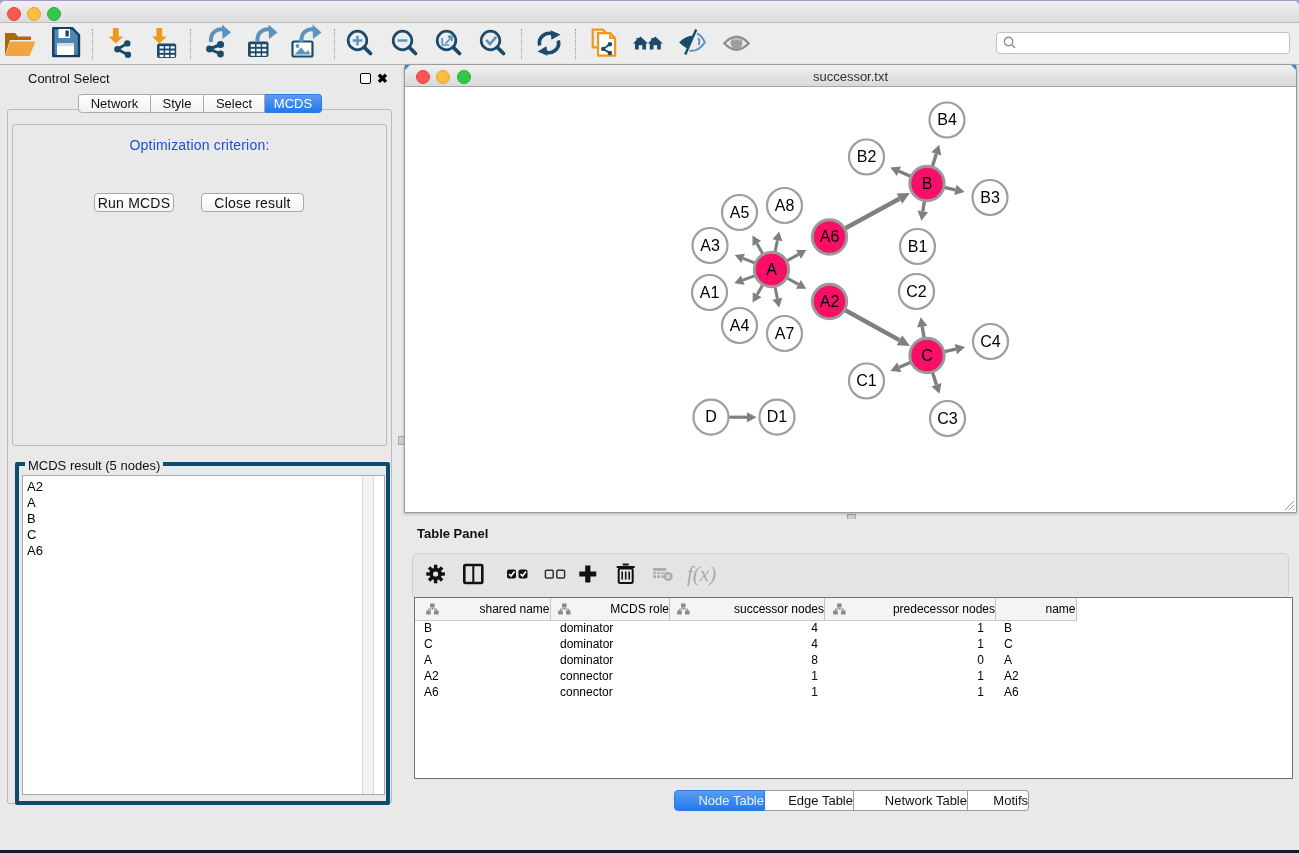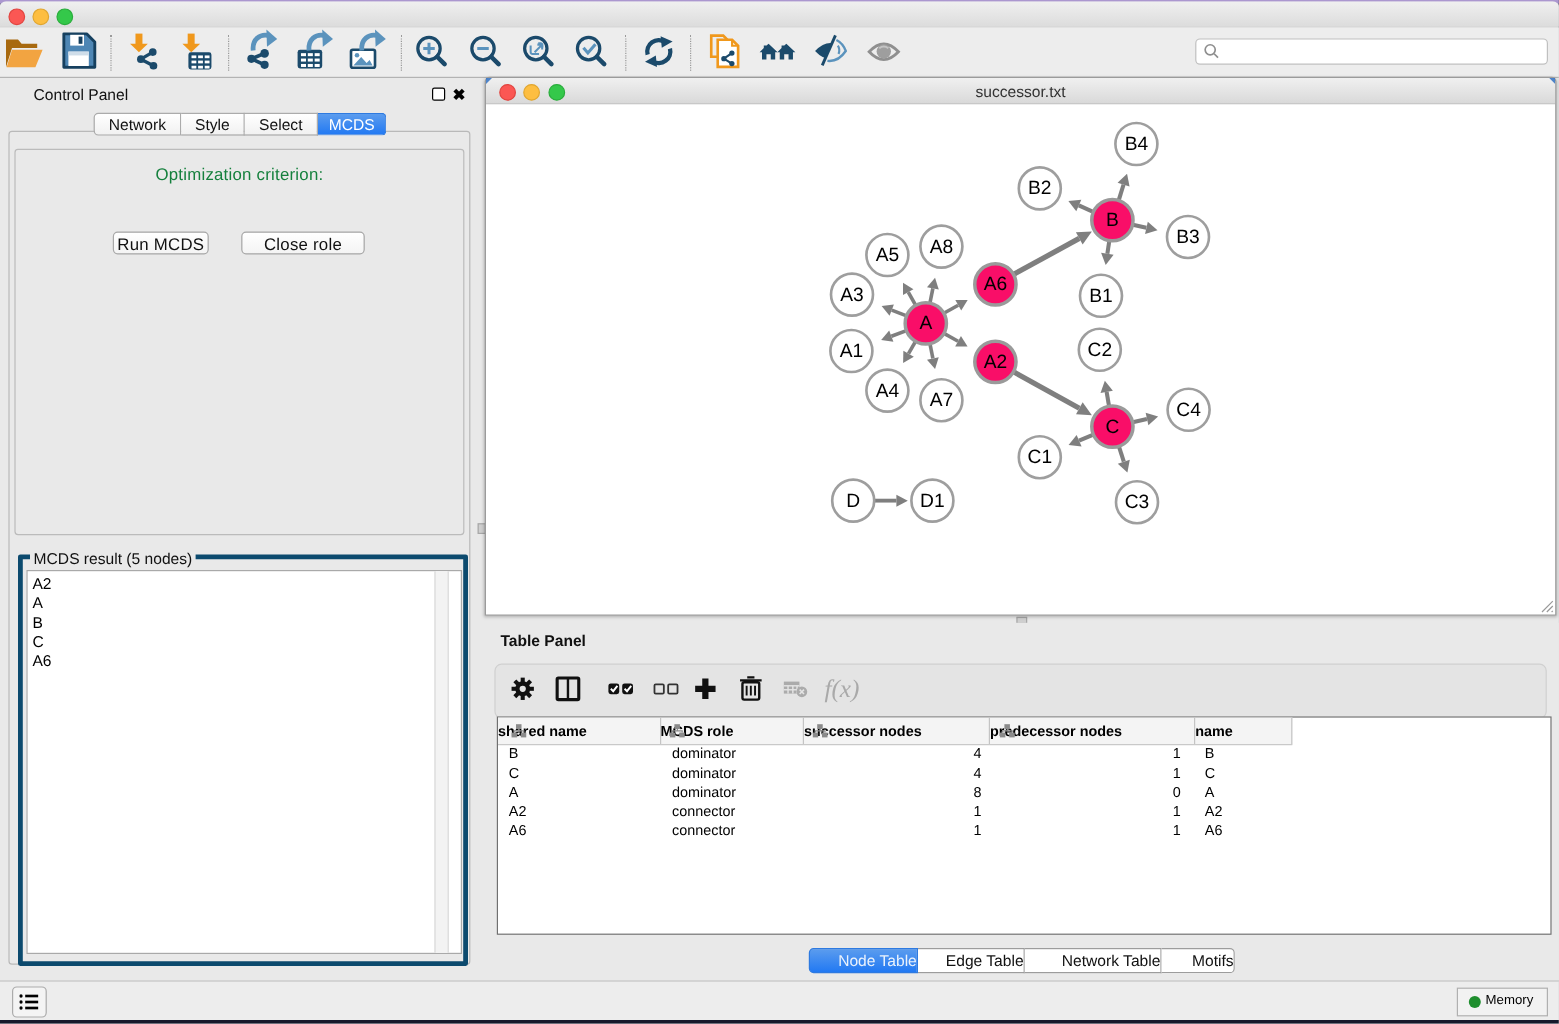--- a/index.html
+++ b/index.html
@@ -17,42 +17,42 @@
 #cpanel{position:absolute;left:0;top:65px;width:397px;height:752px;background:#e9e9e9;}
 #cp-head{position:absolute;left:28px;top:6px;font-size:13px;color:#111;}
 .winbtn-sq{position:absolute;width:9px;height:9px;border:1.5px solid #000;border-radius:2px;background:#fff;}
 .winbtn-x{position:absolute;font-size:13px;font-weight:bold;color:#000;line-height:9px;}
 #tabbox{position:absolute;left:7px;top:44px;width:383px;height:693px;border:1px solid #b9b9b9;border-radius:3px;background:#e9e9e9;}
 #tabs{position:absolute;left:78px;top:29px;height:19px;display:flex;}
 .tab{height:17px;border:1px solid #ababab;border-left:none;background:linear-gradient(#ffffff,#f1f1f1);font-size:13px;color:#111;text-align:center;line-height:17px;}
 .tab.first{border-left:1px solid #ababab;border-radius:4px 0 0 4px;}
 .tab.sel{background:linear-gradient(#5b9cee,#2279f3);color:#fff;border-color:#2e7ae0;border-radius:0 4px 4px 0;}
 #innerpanel{position:absolute;left:4px;top:14px;width:373px;height:320px;border:1px solid #bbbbbb;border-radius:3px;}
-#optlabel{position:absolute;left:0;top:12px;width:373px;text-align:center;font-size:14px;color:#15803d;letter-spacing:0.2px;}
+#optlabel{position:absolute;left:0;top:12px;width:373px;text-align:center;font-size:14px;color:#1d4ed8;letter-spacing:0.2px;}
 #combo{position:absolute;left:33px;top:35px;width:308px;height:20px;background:#fff;border:1px solid #ababab;border-radius:4px;font-size:13.5px;color:#111;line-height:20px;padding-left:11px;box-sizing:border-box;letter-spacing:0.2px;}
 #combo-btn{position:absolute;right:-1px;top:-1px;width:18px;height:20px;background:linear-gradient(#6fb2fc,#2a76f2);border-radius:0 4px 4px 0;border:1px solid #2a72e8;}
 .btn{position:absolute;height:19px;background:linear-gradient(#ffffff,#f4f4f4);border:1px solid #a8a8a8;border-radius:4px;font-size:14px;color:#111;text-align:center;line-height:19px;box-sizing:border-box;letter-spacing:0.2px;}
 
 #fieldset{position:absolute;left:7px;top:352px;width:367px;height:335px;border:4px solid #0c4a6e;border-radius:2px;}
 #fieldset-title{position:absolute;left:6px;top:-8px;background:#e9e9e9;padding:0 3px;font-size:13px;color:#111;}
 #listbox{position:absolute;left:3px;top:9px;width:363px;height:320px;padding-top:3px;box-sizing:border-box;background:#fff;border:1px solid #a9a9a9;font-size:13px;color:#000;}
 #listbox .li{height:16px;line-height:16px;padding-left:4px;}
 #lb-scroll{position:absolute;right:10px;top:0px;width:10px;height:318px;background:#f3f3f3;border-left:1px solid #dadada;border-right:1px solid #dadada;}
 
 #mdi{position:absolute;left:397px;top:65px;width:902px;height:752px;background:#e9e9e9;}
 #netwin{position:absolute;left:7px;top:-1px;width:891px;height:447px;background:#fff;border:1px solid #9b9b9b;border-radius:4px 4px 0 0;box-shadow:0 1px 3px rgba(0,0,0,0.25);}
 #nettitle{position:absolute;left:0;top:0;width:100%;height:21px;background:linear-gradient(#f0f0f0,#d9d9d9);border-bottom:1px solid #a8a8a8;border-radius:4px 4px 0 0;}
 #nettitletext{position:absolute;width:100%;text-align:center;top:4px;font-size:13px;color:#333;}
 
 #tpanel{position:absolute;left:397px;top:519px;width:902px;height:298px;background:#e9e9e9;}
 #tp-head{position:absolute;left:20px;top:7px;font-size:13px;color:#111;font-weight:bold;}
 #tp-toolbar{position:absolute;left:15px;top:34px;width:875px;height:44px;background:#e4e4e4;border:1px solid #d0d0d0;border-radius:6px;}
 #ttable{position:absolute;left:17px;top:78px;width:877px;height:180px;background:#fff;border:1px solid #707070;}
 #thead{position:absolute;left:0;top:0;height:22px;background:#f4f4f4;border-bottom:1px solid #c9c9c9;}
-.th{position:absolute;top:0;height:22px;border-right:1px solid #c4c4c4;font-size:12px;color:#000;text-align:left;line-height:22px;font-weight:bold;}
+.th{position:absolute;top:0;height:22px;border-right:1px solid #c4c4c4;font-size:12px;color:#000;text-align:right;line-height:22px;}
 .tr{position:absolute;left:0;width:877px;height:16px;font-size:12px;color:#000;}
 .td{position:absolute;top:0;height:16px;line-height:16px;}
 #btabs{position:absolute;left:277px;top:271px;height:21px;display:flex;}
 .btab{height:19px;border:1px solid #9c9c9c;border-left:none;background:#fff;font-size:13px;color:#111;text-align:right;line-height:19px;}
 .btab.first{border-left:1px solid #9c9c9c;border-radius:4px 0 0 4px;}
 .btab.last{border-radius:0 4px 4px 0;}
 .btab.sel{background:linear-gradient(#5b9cee,#2279f3);color:#eaf2fc;border-color:#2e7ae0;}
 
 #statusbar{position:absolute;left:0;top:817px;width:1299px;height:32px;background:#ededed;border-top:1px solid #c4c4c4;}
 #listbtn{position:absolute;left:10px;top:4px;width:27px;height:24px;background:#f4f4f4;border:1px solid #ababab;border-radius:4px;}
@@ -215,28 +215,28 @@
   <div class="vsep" style="left:521px"></div>
   <div class="vsep" style="left:575px"></div>
   <div id="searchbox">
     <svg width="16" height="16" style="position:absolute;left:5px;top:2px" viewBox="0 0 16 16">
           <circle cx="6.5" cy="6.5" r="4.2" fill="none" stroke="#8e8e8e" stroke-width="1.4"></circle>
           <line x1="9.8" y1="9.8" x2="13" y2="13" stroke="#8e8e8e" stroke-width="1.4"></line>
         </svg>
   </div>
 </div>
 <div id="cpanel">
-  <div id="cp-head">Control Panel</div>
+  <div id="cp-head">Control Select</div>
   <div class="winbtn-sq" style="left:360px;top:8px;"></div>
   <div class="winbtn-x" style="left:377px;top:9px;">✖</div>
   <div id="tabbox">
     <div id="innerpanel">
       <div id="optlabel">Optimization criterion:</div>
       <div class="btn" style="left:81px;top:68px;width:80px;">Run MCDS</div>
-      <div class="btn" style="left:188px;top:68px;width:103px;">Close role</div>
+      <div class="btn" style="left:188px;top:68px;width:103px;">Close result</div>
     </div>
     <div id="fieldset">
       <div id="fieldset-title">MCDS result (5 nodes)</div>
       <div id="listbox">
         <div class="li">A2</div>
             <div class="li">A</div>
             <div class="li">B</div>
             <div class="li">C</div>
             <div class="li">A6</div>
         <div id="lb-scroll"></div>
@@ -482,26 +482,13 @@
 </div>
 </div>
   </div>
   <div id="btabs">
     <div class="btab sel first" style="width:89px;">Node Table</div>
     <div class="btab" style="width:88px;">Edge Table</div>
     <div class="btab" style="width:113px;">Network Table</div>
     <div class="btab last" style="width:60px;">Motifs</div>
   </div>
 </div>
-<div id="statusbar">
-  <div id="listbtn">
-    <svg width="16" height="14" style="position:absolute;left:5px;top:5px" viewBox="0 0 16 14">
-      <circle cx="1.5" cy="2" r="1.4" fill="#000"></circle>
-          <rect x="5" y="0.9" width="11" height="2.2" fill="#000"></rect>
-      <circle cx="1.5" cy="7" r="1.4" fill="#000"></circle>
-          <rect x="5" y="5.9" width="11" height="2.2" fill="#000"></rect>
-      <circle cx="1.5" cy="12" r="1.4" fill="#000"></circle>
-          <rect x="5" y="10.9" width="11" height="2.2" fill="#000"></rect>
-    </svg>
-  </div>
-  <div id="membtn"><span style="display:inline-block;width:10px;height:10px;border-radius:50%;background:#1e8e2e;margin:6px 4px 0 9px;vertical-align:top;"></span><span style="display:inline-block;margin-top:4px;">Memory</span></div>
-</div>
 </div>
 
 </body></html>

